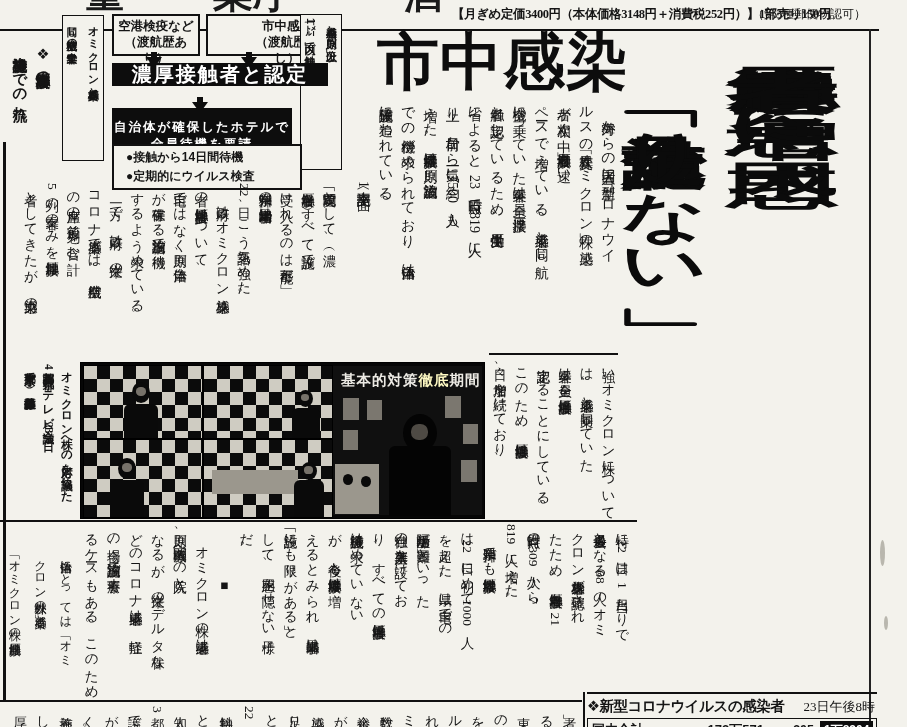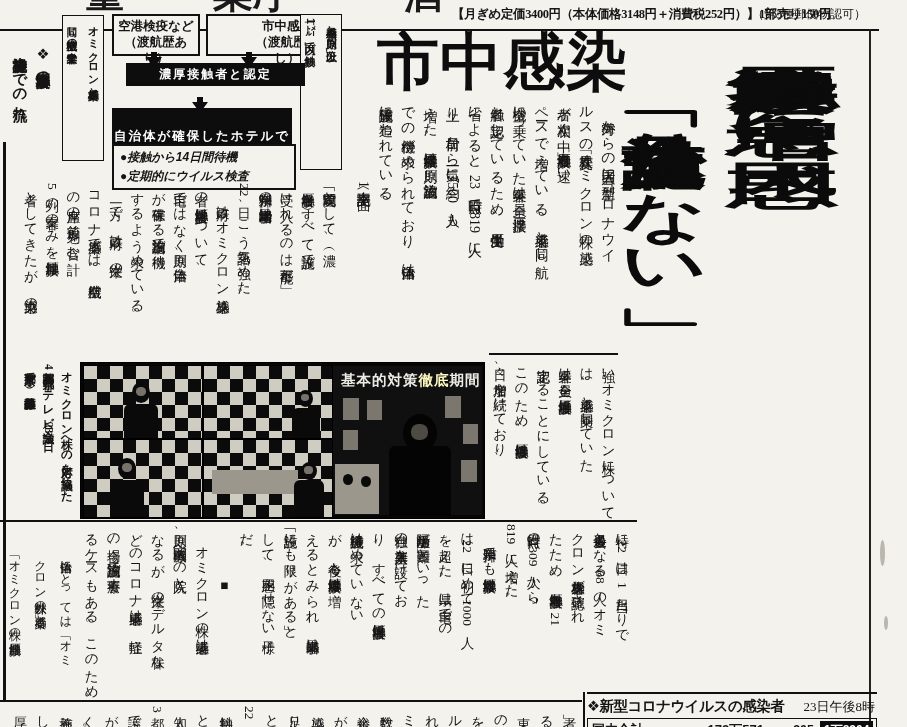--- a/index.html
+++ b/index.html
@@ -53,21 +53,21 @@
   
   .flow-box{position:absolute;border:2px solid #111;background:#f3f2ec;text-align:center;
     font-weight:700;font-size:12.5px;line-height:16px;padding-top:2px;}
   .flow-sidebox{position:absolute;border:1.5px solid #111;background:#f3f2ec;}
   .flow-bar{position:absolute;background:#0d0d0d;color:#fff;text-align:center;
     font-weight:700;letter-spacing:2px;}
   .flow-arrow{position:absolute;width:0;height:0;border-left:8px solid transparent;
     border-right:8px solid transparent;border-top:11px solid #0d0d0d;}
   .flow-arrow::before{content:"";position:absolute;left:-3px;top:-16px;width:6px;height:7px;background:#0d0d0d;}
   .flow-bullets{position:absolute;border:2px solid #111;background:#f3f2ec;
-    font-weight:700;font-size:12px;line-height:19px;padding:2px 0 0 6px;font-style:italic;}
+    font-weight:700;font-size:12px;line-height:19px;padding:2px 0 0 12px;}
   .flow-connector{position:absolute;border-top:1.5px solid #111;}
 
   
   .hrule{position:absolute;background:#111;}
 
   
   .photo{position:absolute;left:80px;top:362px;width:403px;height:155px;background:#060606;
     border:1px solid #000;overflow:hidden;}
   .checker{background-image:repeating-conic-gradient(#0b0b0b 0% 25%, #cfccc2 0% 50%);
     background-size:26px 26px;}
@@ -139,25 +139,25 @@
 
     <div class="flow-sidebox vblock flow-vlabel" style="left:300px;top:14px;width:38px;height:148px;padding:3px 1px;">
         <span class="vcol">感染者と原則「15分以上」</span>
         <span class="vcol">「1㍍以内」で接触</span>
       </div>
     <div class="flow-connector" style="left:293px;top:30px;width:7px;"></div>
 
     <div class="flow-arrow" style="left:146px;top:57px;"></div>
     <div class="flow-arrow" style="left:241px;top:57px;"></div>
 
-    <div class="flow-bar gothic" style="left:112px;top:63px;width:179px;height:23px;font-size:12px;line-height:23px;margin-left:14px;">濃厚接触者と認定</div>
+    <div class="flow-bar gothic" style="left:112px;top:63px;width:216px;height:23px;font-size:20px;line-height:23px;">濃厚接触者と認定</div>
 
     <div class="flow-arrow" style="left:192px;top:102px;"></div>
 
-    <div class="flow-bar gothic" style="left:112px;top:108px;width:180px;height:36px;font-size:12.5px;line-height:17px;padding-top:20px;">
+    <div class="flow-bar gothic" style="left:112px;top:108px;width:180px;height:36px;font-size:12.5px;line-height:17px;padding-top:11px;">
         <div>自治体が確保したホテルで</div>
         <div>全員待機を要請</div>
       </div>
 
     <div class="flow-bullets gothic" style="left:112px;top:144px;width:174px;height:40px;">
         <div>●接触から14日間待機</div>
         <div>●定期的にウイルス検査</div>
       </div>
   </div>
 

